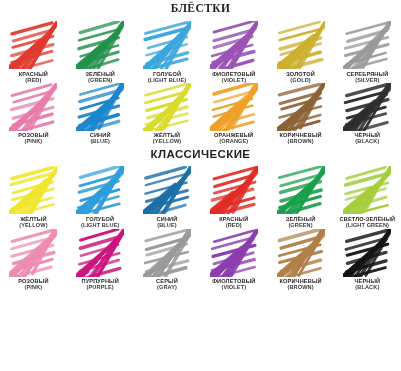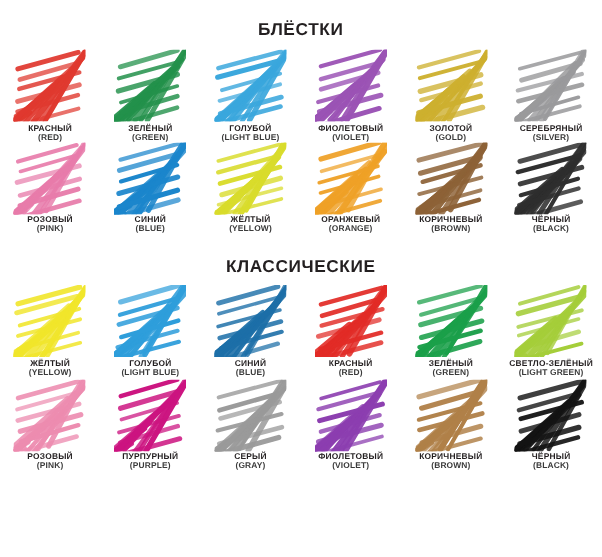--- a/index.html
+++ b/index.html
@@ -14,22 +14,22 @@
   .sheet{position:relative;width:401px;height:371px;}
 
   .section-title{
     text-align:center;
     font-weight:bold;
     font-size:11.5px;
     letter-spacing:0.4px;
     color:#231f20;
     line-height:1;
   }
-  .title-glitter{padding-top:15px;padding-bottom:6px;}
-  .title-classic{padding-top:4px;padding-bottom:6px;margin-top:12px;}
+  .title-glitter{padding-top:3px;padding-bottom:6px;font-family:Liberation Serif, serif;}
+  .title-classic{padding-top:4px;padding-bottom:6px;}
 
   .row{
     display:flex;
     width:401px;
     padding:0;
   }
   .cell{
     flex:0 0 66.8px;
     width:66.8px;
     display:flex;

